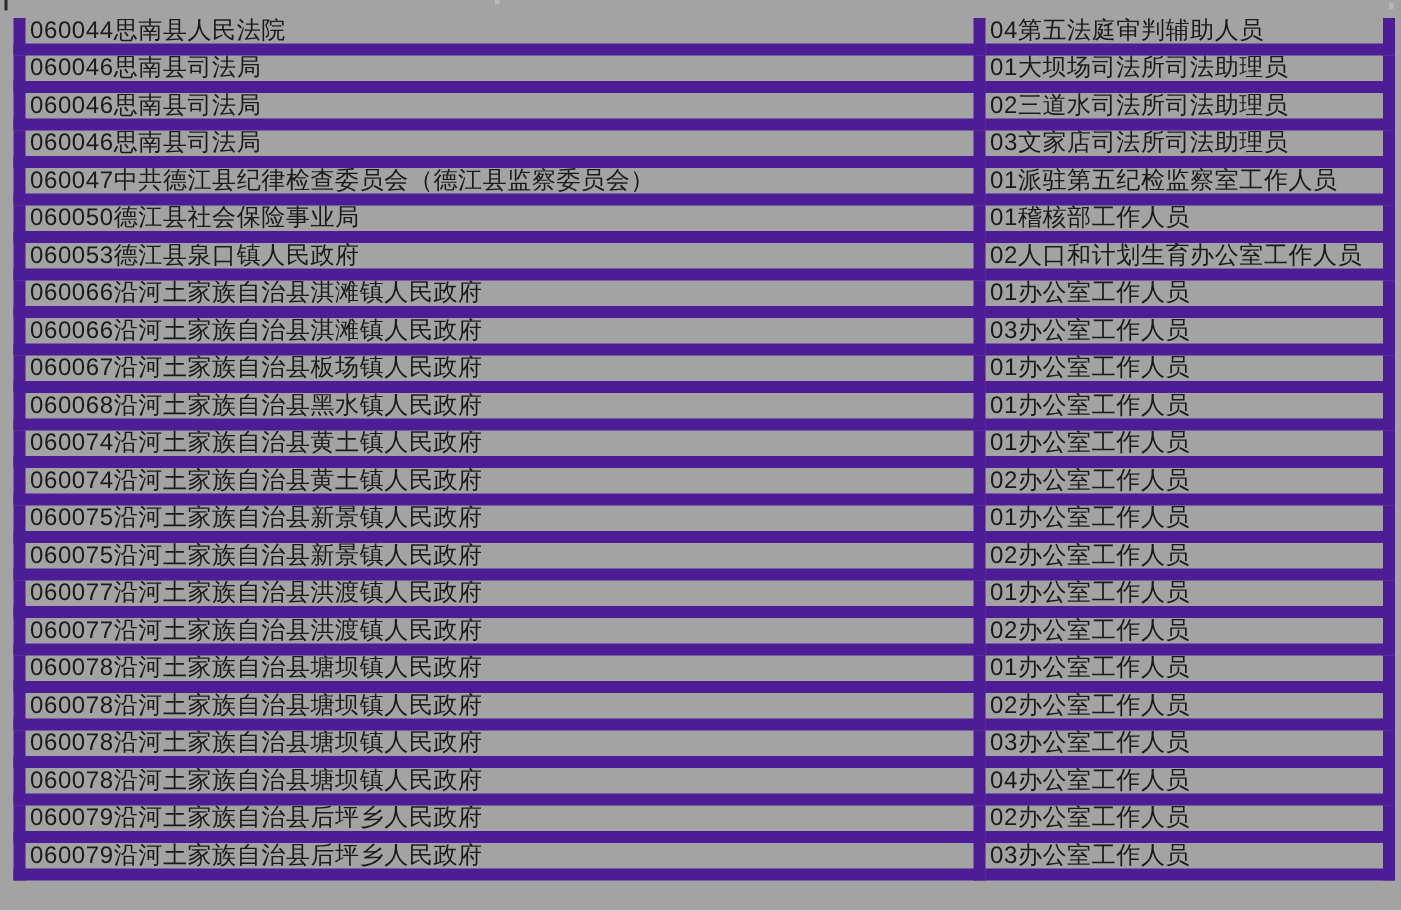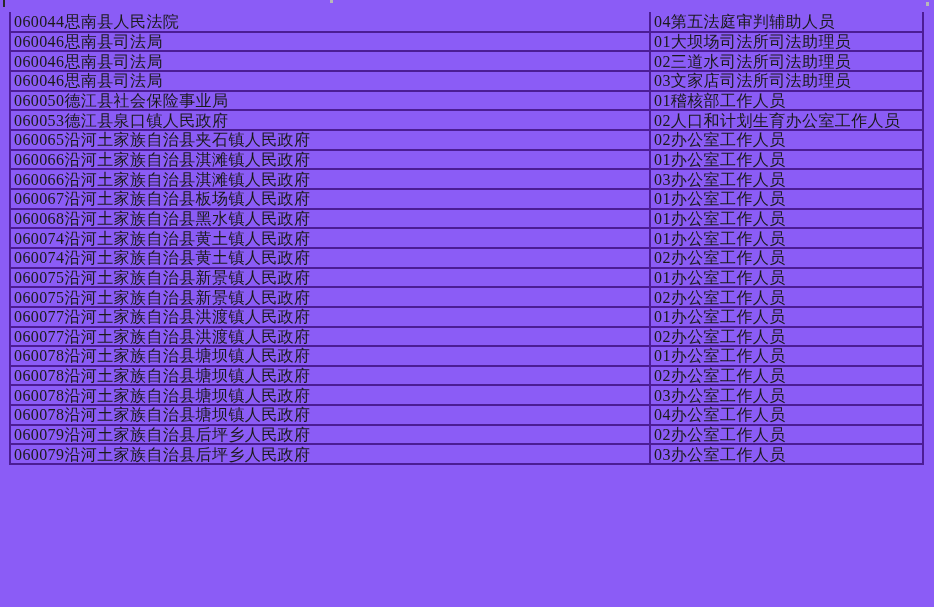--- a/index.html
+++ b/index.html
@@ -4,44 +4,44 @@
 <style>
   html, body {
     margin: 0;
     padding: 0;
     background: #ffffff;
   }
   .canvas {
     position: relative;
     width: 934px;
     height: 607px;
-    background: #8b5cf6;
+    background: #a3a3a3;
     overflow: hidden;
-    font-family: Liberation Serif, serif;
+    font-family: Liberation Sans, sans-serif;
   }
   
   .artifact {
     position: absolute;
     background: #2a2a2a;
   }
   .artifact.faint { background: #b8b8b8; }
 
   table.sheet {
     position: absolute;
     left: 9px;
     top: 12px;
     width: 913px;
     border-collapse: collapse;
     table-layout: fixed;
   }
   table.sheet col.col-org { width: 640px; }
   table.sheet col.col-pos { width: 273px; }
 
   table.sheet td {
-    border: 2px solid #4c1d95;
+    border: 8px solid #4c1d95;
     height: 19.67px;
     box-sizing: border-box;
     padding: 0 2px 0 3px;
     font-size: 16px;
     line-height: 17px;
     letter-spacing: 0.4px;
     color: #1a1a1a;
     white-space: nowrap;
     overflow: hidden;
     vertical-align: middle;
@@ -74,30 +74,30 @@
         </tr>
         <tr>
           <td>060046思南县司法局</td>
           <td>02三道水司法所司法助理员</td>
         </tr>
         <tr>
           <td>060046思南县司法局</td>
           <td>03文家店司法所司法助理员</td>
         </tr>
         <tr>
+          <td>060047中共德江县纪律检查委员会（德江县监察委员会）</td>
+          <td>01派驻第五纪检监察室工作人员</td>
+        </tr>
+        <tr>
           <td>060050德江县社会保险事业局</td>
           <td>01稽核部工作人员</td>
         </tr>
         <tr>
           <td>060053德江县泉口镇人民政府</td>
           <td>02人口和计划生育办公室工作人员</td>
-        </tr>
-        <tr>
-          <td>060065沿河土家族自治县夹石镇人民政府</td>
-          <td>02办公室工作人员</td>
         </tr>
         <tr>
           <td>060066沿河土家族自治县淇滩镇人民政府</td>
           <td>01办公室工作人员</td>
         </tr>
         <tr>
           <td>060066沿河土家族自治县淇滩镇人民政府</td>
           <td>03办公室工作人员</td>
         </tr>
         <tr>

